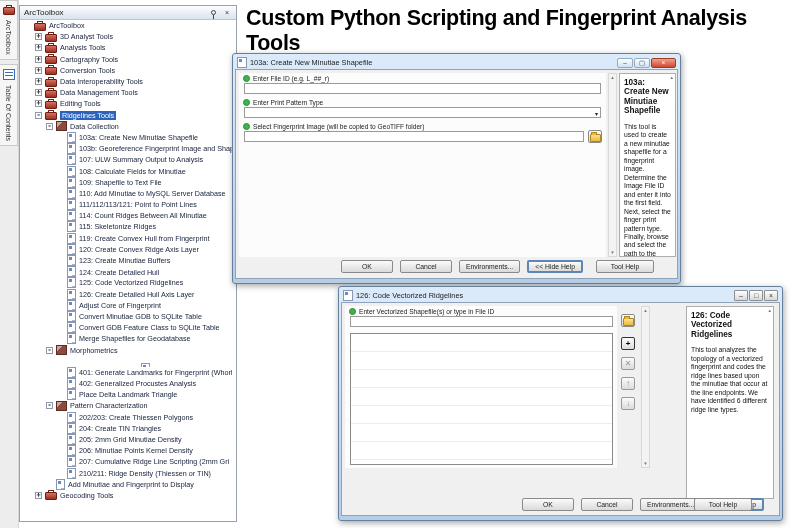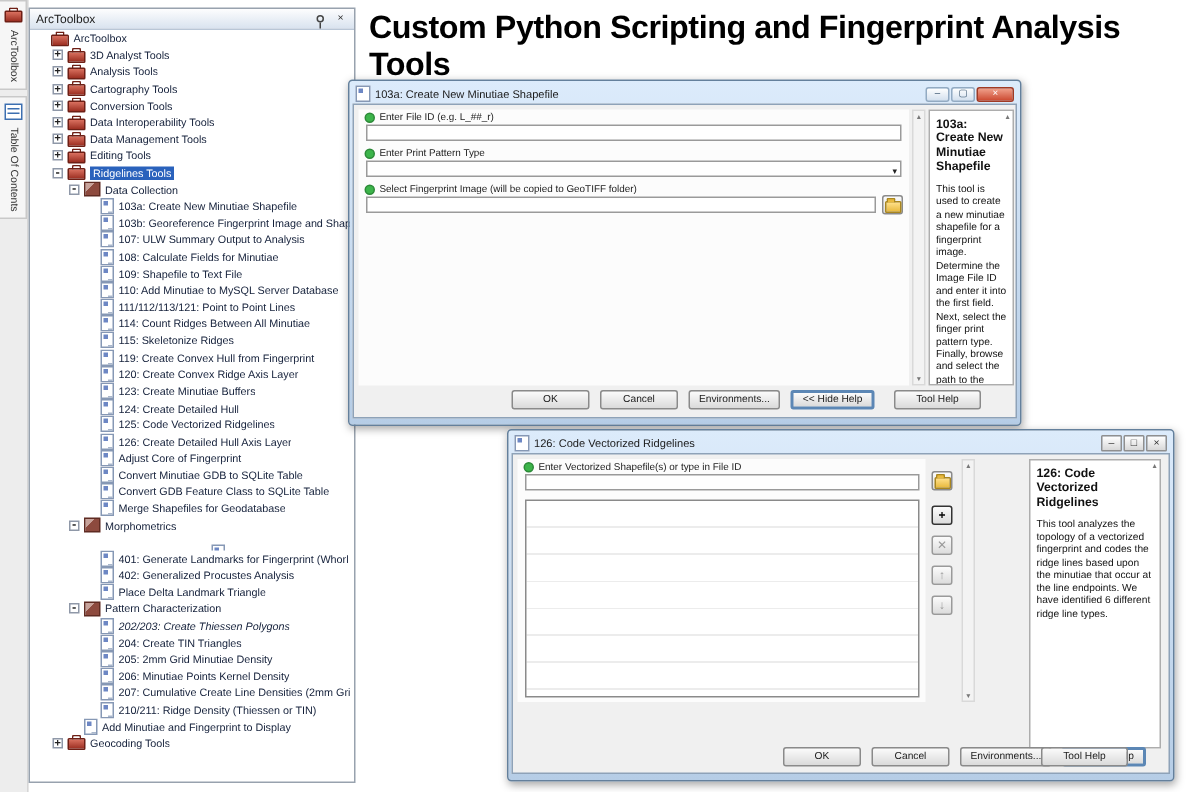--- a/index.html
+++ b/index.html
@@ -269,21 +269,21 @@
       <div class="trow" style="padding-left: 37px;">
         <span class="exp hid"></span>
         <span class="ico script"></span>
         <span class="lbl">Place Delta Landmark Triangle</span>
       </div>
       <div class="trow" style="padding-left: 26px;">
         <span class="exp">-</span>
         <span class="ico toolset"></span>
         <span class="lbl">Pattern Characterization</span>
       </div>
-      <div class="trow" style="padding-left: 37px; font-style: italic;">
+      <div class="trow" style="padding-left: 37px;">
         <span class="exp hid"></span>
         <span class="ico script"></span>
         <span class="lbl">202/203: Create Thiessen Polygons</span>
       </div>
       <div class="trow" style="padding-left: 37px;">
         <span class="exp hid"></span>
         <span class="ico script"></span>
         <span class="lbl">204: Create TIN Triangles</span>
       </div>
       <div class="trow" style="padding-left: 37px;">
@@ -292,21 +292,21 @@
         <span class="lbl">205: 2mm Grid Minutiae Density</span>
       </div>
       <div class="trow" style="padding-left: 37px;">
         <span class="exp hid"></span>
         <span class="ico script"></span>
         <span class="lbl">206: Minutiae Points Kernel Density</span>
       </div>
       <div class="trow" style="padding-left: 37px;">
         <span class="exp hid"></span>
         <span class="ico script"></span>
-        <span class="lbl">207: Cumulative Create Line Densities (2mm Gri</span>
+        <span class="lbl">207: Cumulative Ridge Line Scripting (2mm Gri</span>
       </div>
       <div class="trow" style="padding-left: 37px;">
         <span class="exp hid"></span>
         <span class="ico script"></span>
         <span class="lbl">210/211: Ridge Density (Thiessen or TIN)</span>
       </div>
       <div class="trow" style="padding-left: 26px;">
         <span class="exp hid"></span>
         <span class="ico script"></span>
         <span class="lbl">Add Minutiae and Fingerprint to Display</span>

